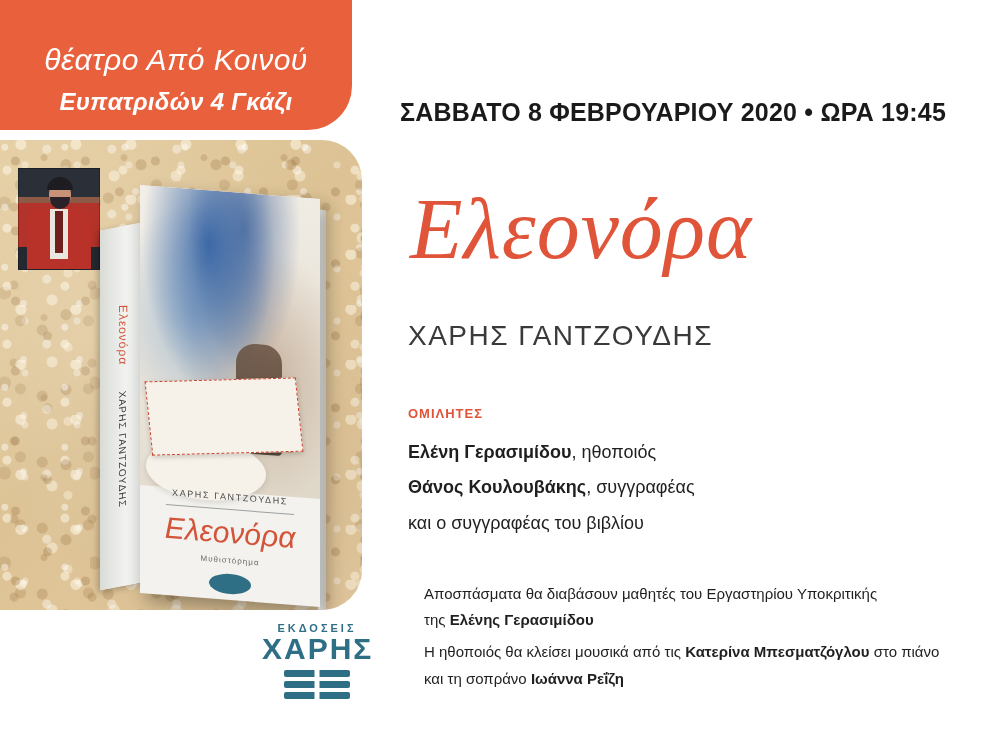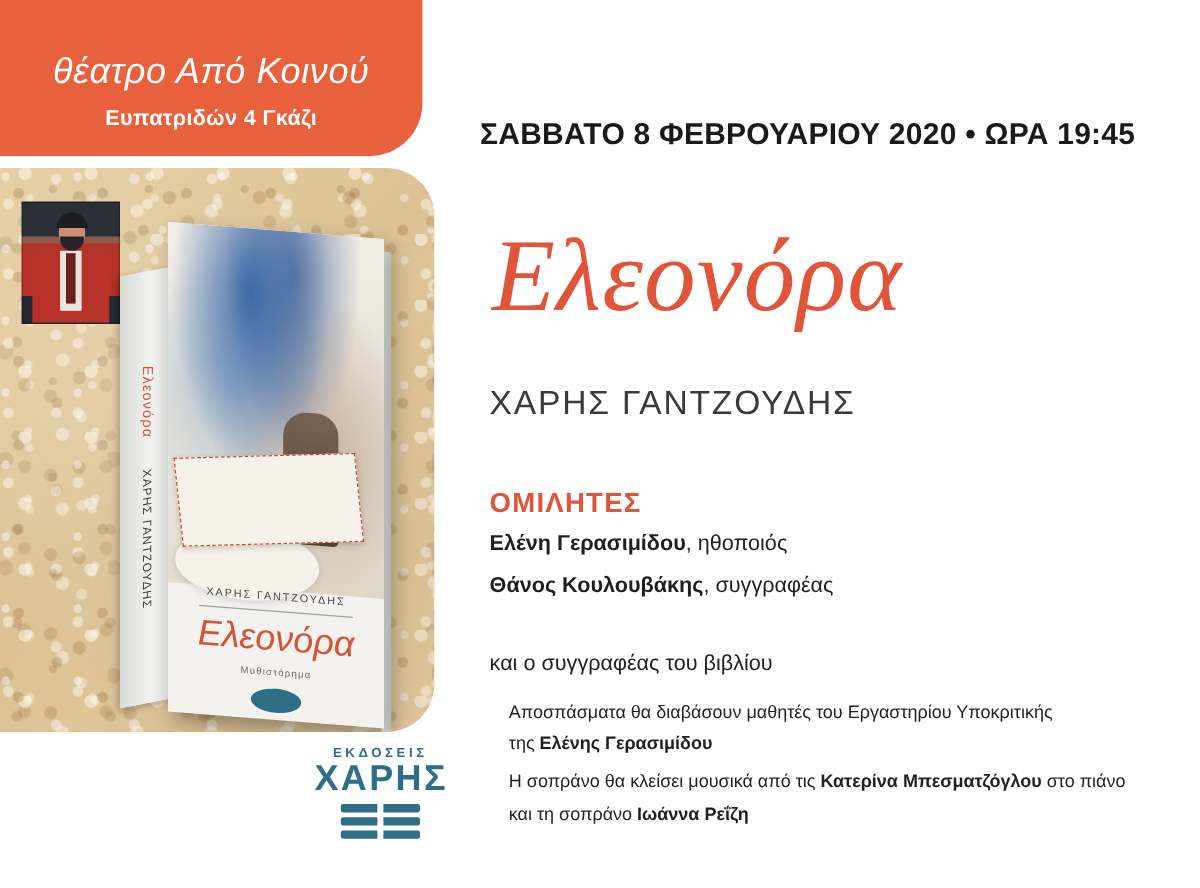--- a/index.html
+++ b/index.html
@@ -38,21 +38,22 @@
     font-family: "Liberation Sans", sans-serif;
     font-style: italic;
     font-size: 30px;
     font-weight: 400;
     letter-spacing: 0.5px;
     line-height: 1.05;
   }
   .venue-sub {
     margin-top: 12px;
     font-family: "Liberation Sans", sans-serif;
-    font-size: 18px;
+    font-style: italic;
+    font-size: 24px;
     font-weight: 700;
     letter-spacing: 0.3px;
   }
 
   
   .cork {
     position: absolute;
     left: 0;
     top: 140px;
     width: 362px;
@@ -397,35 +398,35 @@
     left: 8px;
     top: 320px;
     font-size: 28px;
     color: #3a3a3a;
     letter-spacing: 1.5px;
   }
   .speakers-head {
     position: absolute;
     left: 8px;
     top: 406px;
-    font-size: 23px;
+    font-size: 13px;
     font-weight: 700;
     color: #e0543a;
     letter-spacing: 1px;
   }
   .speaker-line {
     position: absolute;
     left: 8px;
     font-size: 18px;
     color: #1f1f1f;
   }
   .speaker-line strong { font-weight: 700; }
   .sp1 { top: 442px; }
   .sp2 { top: 477px; }
-  .sp3 { top: 542px; }
+  .sp3 { top: 513px; }
 
   .note {
     position: absolute;
     left: 8px;
     font-size: 15px;
     color: #1f1f1f;
     line-height: 1.5;
     margin-left: 16px;
   }
   .note strong { font-weight: 700; }
@@ -508,20 +509,20 @@
       <span>και ο συγγραφέας του βιβλίου</span>
     </div>
 
     <div class="note n1">
       <span>Αποσπάσματα θα διαβάσουν μαθητές του Εργαστηρίου Υποκριτικής</span>
     </div>
     <div class="note n2">
       <span>της </span><strong>Ελένης Γερασιμίδου</strong>
     </div>
     <div class="note n3">
-      <span>Η σοπράνο θα κλείσει μουσικά από τις </span><strong>Κατερίνα Μπεσματζόγλου</strong><span> στο πιάνο</span>
+      <span>Η ηθοποιός θα κλείσει μουσικά από τις </span><strong>Κατερίνα Μπεσματζόγλου</strong><span> στο πιάνο</span>
     </div>
     <div class="note n4">
       <span>και τη σοπράνο </span><strong>Ιωάννα Ρεΐζη</strong>
     </div>
   </div>
 
 </div>
 
 </body></html>

